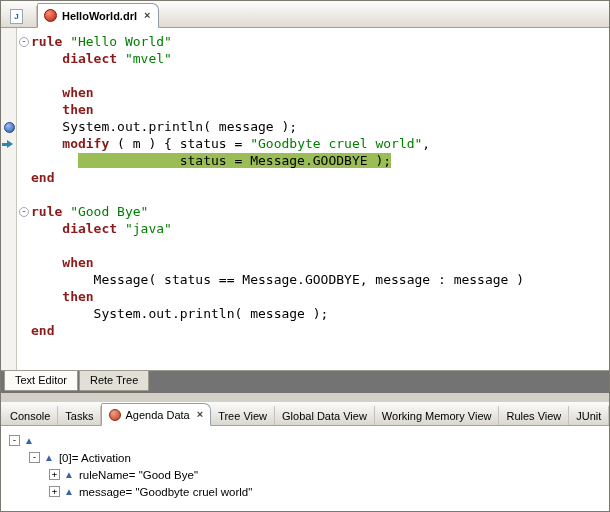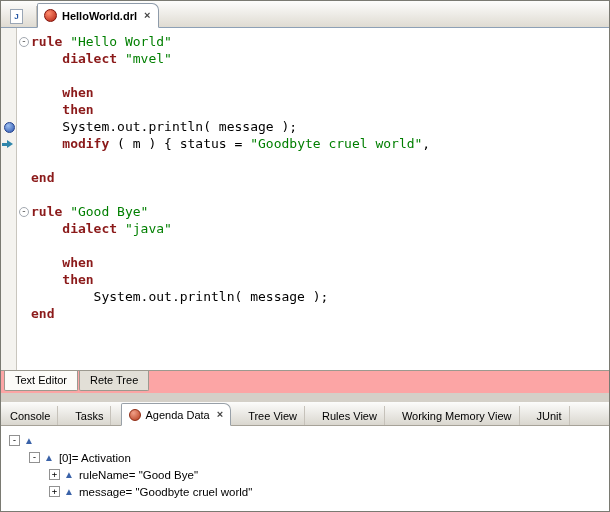--- a/index.html
+++ b/index.html
@@ -32,32 +32,32 @@
   .bp{position:absolute;left:3px;top:4px;width:9px;height:9px;border-radius:50%;
       background:radial-gradient(circle at 35% 30%,#9EC0F0,var(--breakpoint));border:1px solid #23418C;}
   .ptr{position:absolute;left:1px;top:5px;width:12px;height:8px;}
   .ptr::before{content:"";position:absolute;left:0;top:3px;width:5px;height:3px;background:var(--pointer);}
   .ptr::after{content:"";position:absolute;left:5px;top:0;border-top:4px solid transparent;
       border-bottom:4px solid transparent;border-left:6px solid var(--pointer);}
   .fold{position:absolute;left:18px;top:4px;width:8px;height:8px;border:1px solid #A2A8B0;border-radius:50%;
       background:#fff;color:#666;font-size:10px;line-height:6px;text-align:center;
       font-family:"Liberation Sans",sans-serif;}
 
-  .page-tabs{height:22px;background:#fca5a5;display:flex;align-items:flex-start;padding-left:3px;
+  .page-tabs{height:22px;background:#737373;display:flex;align-items:flex-start;padding-left:3px;
       border-top:1px solid #9C998F;}
   .page-tab{font-size:11px;padding:3px 10px 4px;background:#E2DFD7;border:1px solid #9C998F;border-top:none;
       border-radius:0 0 2px 2px;margin-right:1px;color:#000;cursor:default;}
   .page-tab.active{background:#FCFBF8;}
 
   .sash{position:absolute;left:0;top:392px;right:0;height:9px;background:#D4D0C8;}
 
   
   .console-panel{position:absolute;left:0;top:401px;right:0;bottom:0;display:flex;flex-direction:column;background:#fff;}
   .console-tabs{height:23px;background:linear-gradient(180deg,#FCFCFB,#DAD7CF);display:flex;align-items:flex-end;
-      padding-left:2px;border-bottom:1px solid #A6A298;flex:0 0 auto;gap:10px;}
+      padding-left:2px;border-bottom:1px solid #A6A298;flex:0 0 auto;}
   .ctab{display:flex;align-items:center;height:19px;padding:0 7px;font-size:11px;border-right:1px solid #C6C2BA;
       color:#000;cursor:default;white-space:nowrap;}
   .ctab.active{background:#FFF;border:1px solid #98A0A8;border-bottom:1px solid #FFF;margin-bottom:-1px;
       height:21px;border-radius:2px 7px 0 0;}
   .agenda-view-icon{display:inline-block;width:10px;height:10px;border-radius:50%;
       background:radial-gradient(circle at 35% 30%,#F2A088,#B43C1E);border:1px solid #8E2A12;margin-right:4px;}
   .tree{flex:1;background:#fff;padding-top:6px;font-size:11.5px;overflow:hidden;}
   .trow{height:17px;display:flex;align-items:center;white-space:pre;color:#000;cursor:default;}
   .expander{display:inline-flex;align-items:center;justify-content:center;width:9px;height:9px;
       border:1px solid #919191;background:#fff;font-size:9px;line-height:1;margin-right:4px;color:#000;
@@ -81,27 +81,28 @@
       </div>
     <div class="editor-body">
       <div class="code">
           <div class="line"><span class="fold">-</span><span class="txt"><span class="seg-k">rule</span><span class="seg-p"> </span><span class="seg-s">"Hello World"</span></span></div>
           <div class="line"><span class="txt"><span class="seg-p">    </span><span class="seg-k">dialect</span><span class="seg-p"> </span><span class="seg-s">"mvel"</span></span></div>
           <div class="line"><span class="txt">&nbsp;</span></div>
           <div class="line"><span class="txt"><span class="seg-p">    </span><span class="seg-k">when</span></span></div>
           <div class="line"><span class="txt"><span class="seg-p">    </span><span class="seg-k">then</span></span></div>
           <div class="line"><span class="bp"></span><span class="txt"><span class="seg-p">    System.out.println( message );</span></span></div>
           <div class="line"><span class="ptr"></span><span class="txt"><span class="seg-p">    </span><span class="seg-k">modify</span><span class="seg-p"> ( m ) { status = </span><span class="seg-s">"Goodbyte cruel world"</span><span class="seg-p">,</span></span></div>
-          <div class="line"><span class="txt"><span class="seg-p">      </span></span></div>
+          <div class="line"><span class="txt"><span class="seg-p">      </span><span class="seg-hl">             status = Message.GOODBYE );</span></span></div>
           <div class="line"><span class="txt"><span class="seg-k">end</span></span></div>
           <div class="line"><span class="txt">&nbsp;</span></div>
           <div class="line"><span class="fold">-</span><span class="txt"><span class="seg-k">rule</span><span class="seg-p"> </span><span class="seg-s">"Good Bye"</span></span></div>
           <div class="line"><span class="txt"><span class="seg-p">    </span><span class="seg-k">dialect</span><span class="seg-p"> </span><span class="seg-s">"java"</span></span></div>
           <div class="line"><span class="txt">&nbsp;</span></div>
           <div class="line"><span class="txt"><span class="seg-p">    </span><span class="seg-k">when</span></span></div>
+          <div class="line"><span class="txt"><span class="seg-p">        Message( status == Message.GOODBYE, message : message )</span></span></div>
           <div class="line"><span class="txt"><span class="seg-p">    </span><span class="seg-k">then</span></span></div>
           <div class="line"><span class="txt"><span class="seg-p">        System.out.println( message );</span></span></div>
           <div class="line"><span class="txt"><span class="seg-k">end</span></span></div>
         </div>
     </div>
     <div class="page-tabs">
         <div class="page-tab active">Text Editor</div>
         <div class="page-tab">Rete Tree</div>
       </div>
   </div>
@@ -118,24 +119,27 @@
         </div>
         <div class="ctab active">
           <span class="agenda-view-icon"></span>
           <span class="clabel">Agenda Data</span>
           <span class="closex">×</span>
         </div>
         <div class="ctab">
           <span class="clabel">Tree View</span>
         </div>
         <div class="ctab">
-          <span class="clabel">Rules View</span>
+          <span class="clabel">Global Data View</span>
         </div>
         <div class="ctab">
           <span class="clabel">Working Memory View</span>
+        </div>
+        <div class="ctab">
+          <span class="clabel">Rules View</span>
         </div>
         <div class="ctab">
           <span class="clabel">JUnit</span>
         </div>
       </div>
     <div class="tree">
         <div class="trow" style="padding-left: 8px;"><span class="expander">-</span><span class="tri-icon">▲</span></div>
         <div class="trow" style="padding-left: 28px;"><span class="expander">-</span><span class="tri-icon">▲</span><span class="tree-label">[0]= Activation</span></div>
         <div class="trow" style="padding-left: 48px;"><span class="expander">+</span><span class="tri-icon">▲</span><span class="tree-label">ruleName= "Good Bye"</span></div>
         <div class="trow" style="padding-left: 48px;"><span class="expander">+</span><span class="tri-icon">▲</span><span class="tree-label">message= "Goodbyte cruel world"</span></div>

